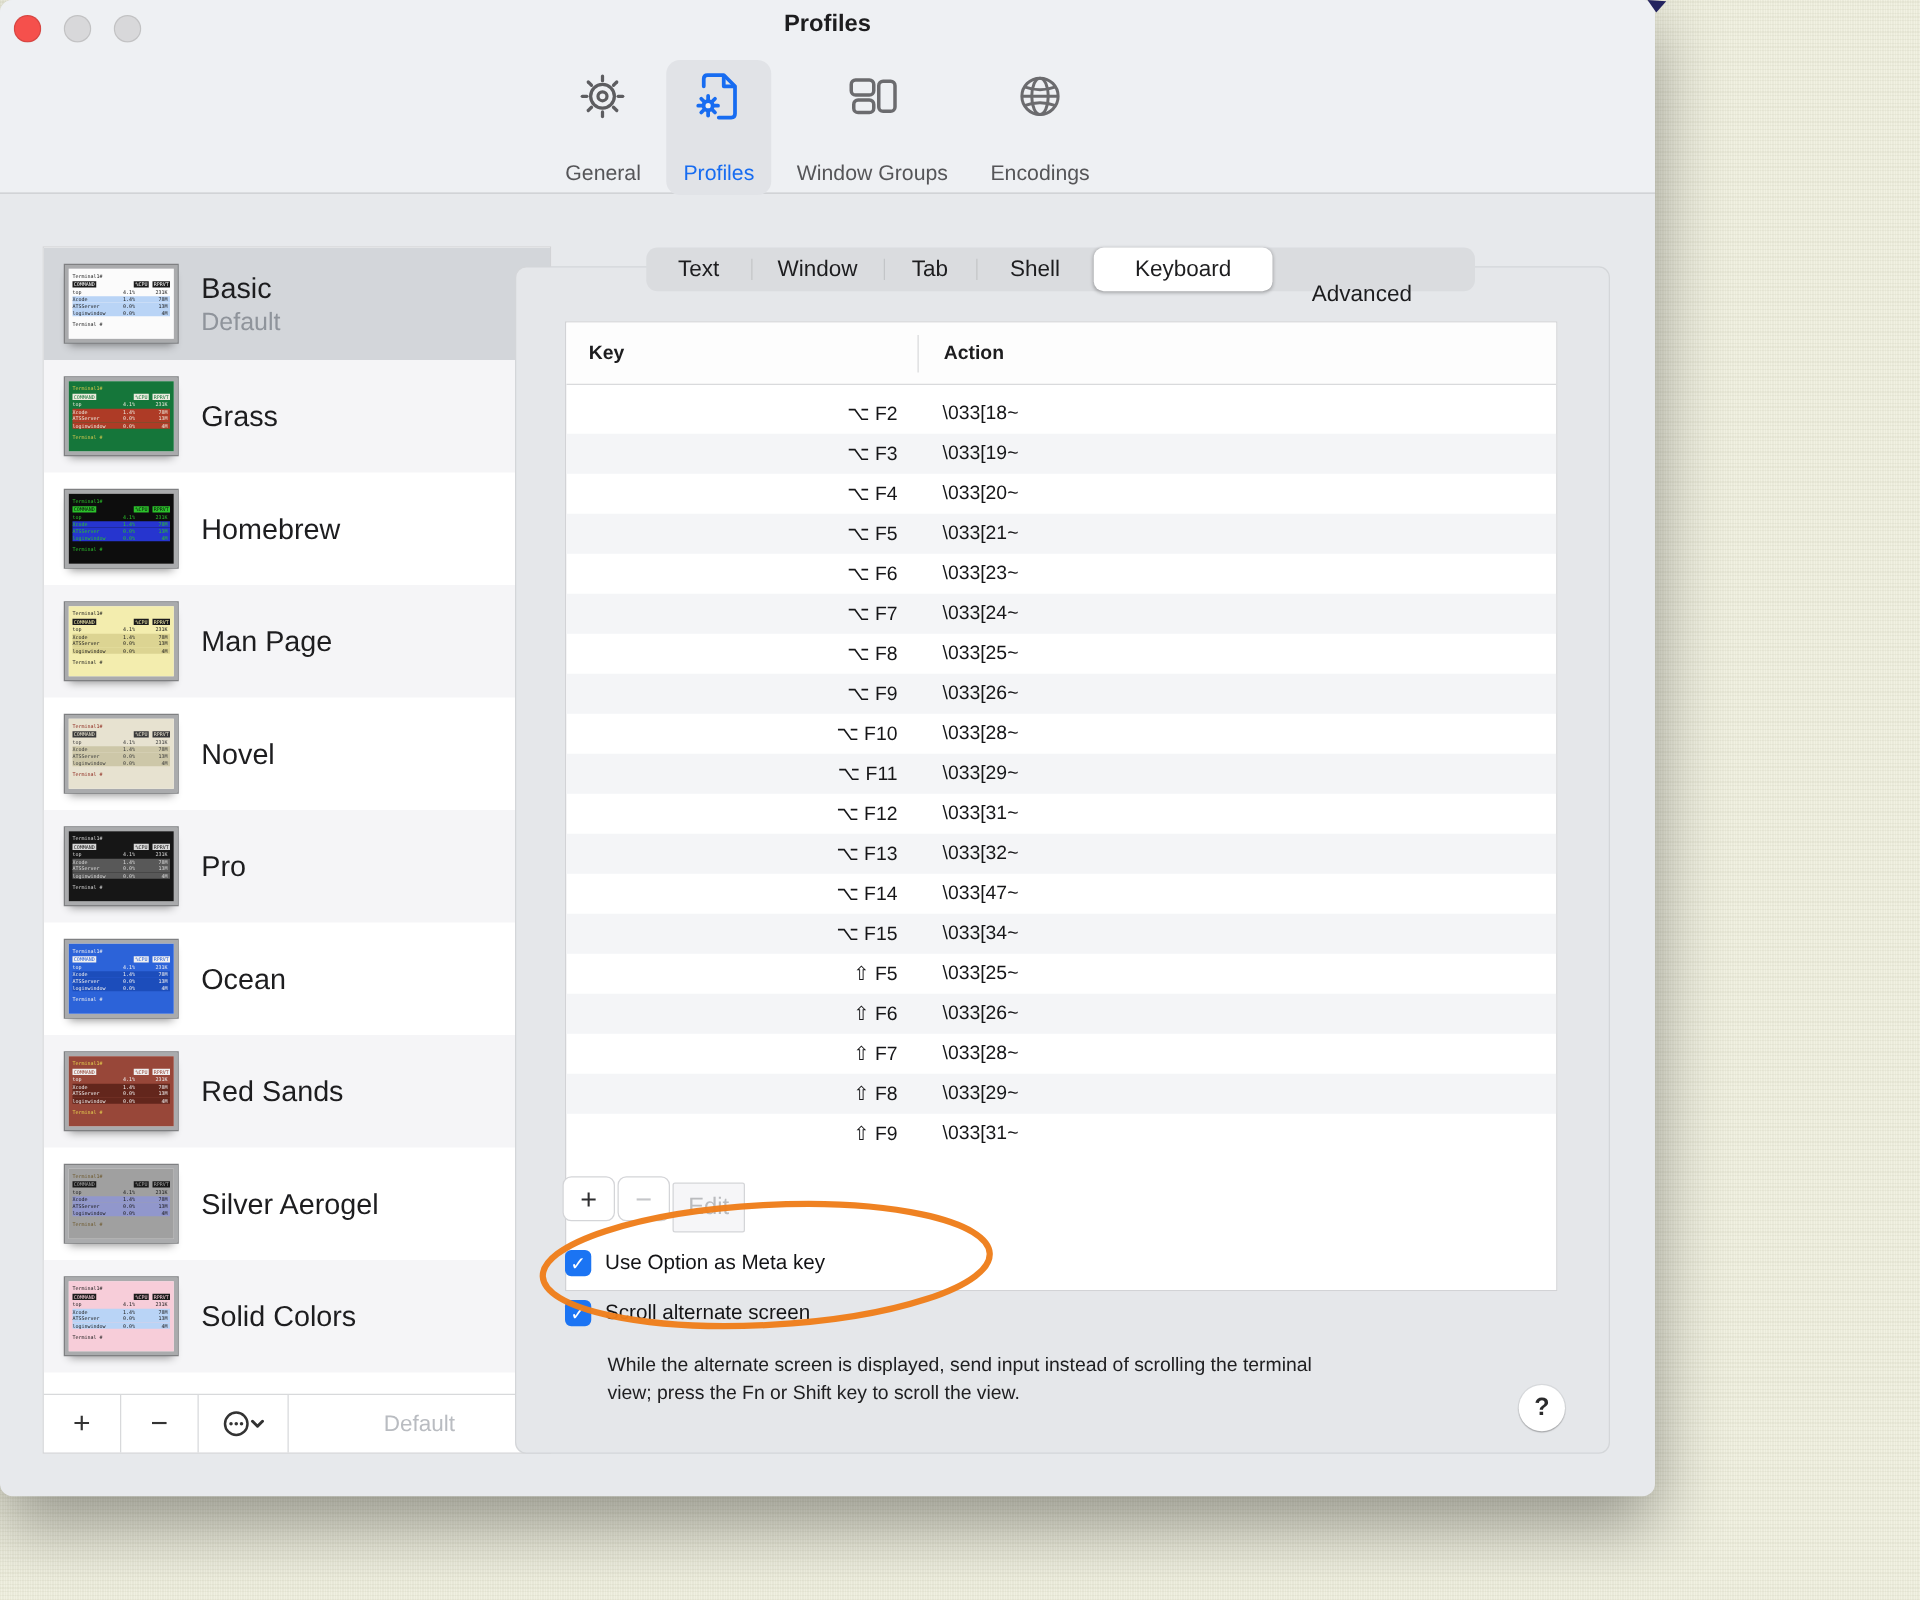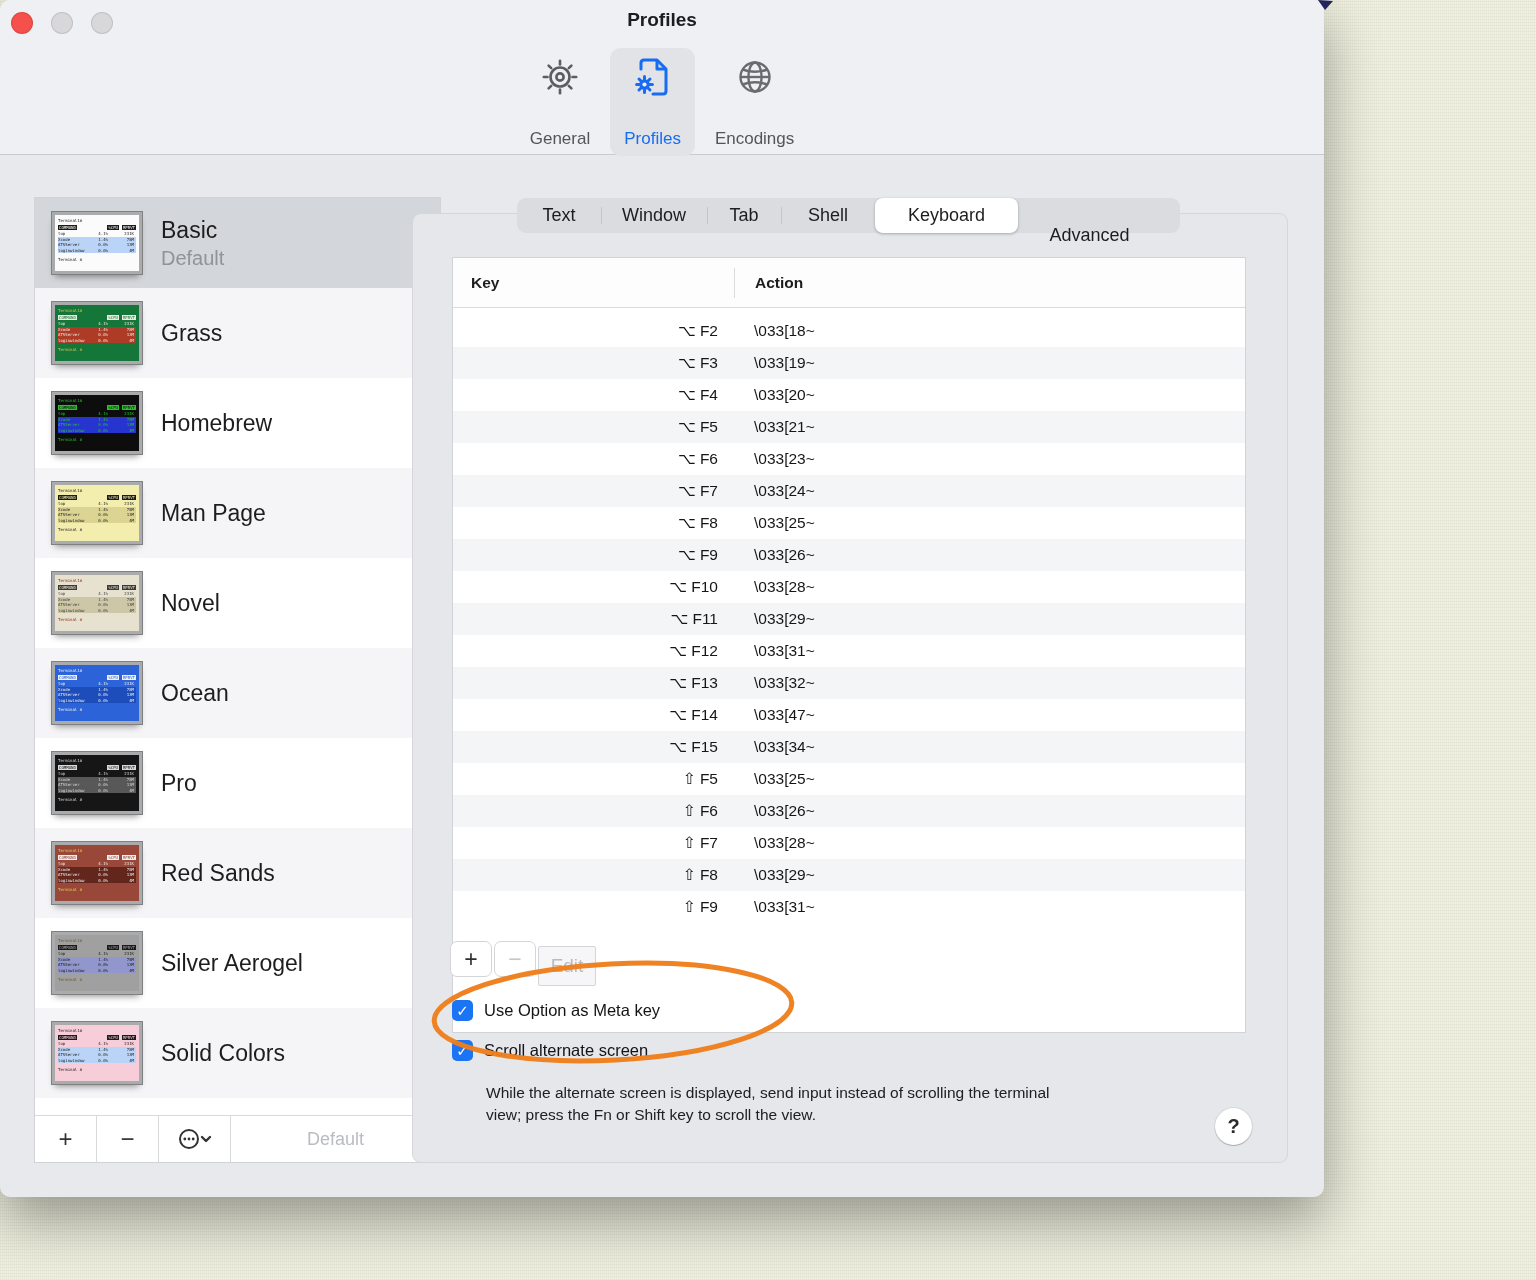--- a/index.html
+++ b/index.html
@@ -152,20 +152,30 @@
                 <line x1="6" y1="23" x2="17" y2="34"></line>
                 <line x1="6" y1="34" x2="17" y2="23"></line>
               </g>
               <circle cx="11.5" cy="28.5" r="2.1" fill="#eef0f3"></circle>
             </g>
           </svg>
         </div>
         <div class="tb-label">Profiles</div>
       </div>
 
+      <div class="tb-item">
+        <div class="tb-icon">
+          <svg width="40" height="36" viewBox="0 0 40 36" fill="none" stroke="#6b6b6e" stroke-width="2.8">
+            <rect x="3" y="5" width="18" height="12" rx="3.5"></rect>
+            <rect x="5" y="21" width="16" height="10" rx="3.5"></rect>
+            <rect x="25" y="6" width="13" height="24" rx="3.5"></rect>
+          </svg>
+        </div>
+        <div class="tb-label">Window Groups</div>
+      </div>
 
       <div class="tb-item">
         <div class="tb-icon">
           <svg width="38" height="38" viewBox="0 0 38 38" fill="none" stroke="#6b6b6e" stroke-width="2.4">
             <circle cx="19" cy="19" r="14.5"></circle>
             <ellipse cx="19" cy="19" rx="6.6" ry="14.5"></ellipse>
             <line x1="4.5" y1="19" x2="33.5" y2="19"></line>
             <path d="M6.5 11.5 Q19 16 31.5 11.5"></path>
             <path d="M6.5 26.5 Q19 22 31.5 26.5"></path>
           </svg>
@@ -353,20 +363,56 @@
               </div>
               <div class="t-prompt">Terminal #</div>
             </div>
           </div>
           <div class="p-text">
             <div class="p-name">Novel</div>
           </div>
         </div>
         <div class="profile-row">
           <div class="thumb-wrap">
+            <div class="thumb" style="--tbg: #161616; --tfg: #d8d8d8; --ttl: #d8d8d8; --thl: #585858;">
+              <div class="t-title">Terminal1#</div>
+              <div class="t-chips">
+                <span class="chip">COMMAND</span>
+                <span class="chip cpu">%CPU</span>
+                <span class="chip">RPRVT</span>
+              </div>
+              <div class="t-row">
+                <span class="nm">top</span>
+                <span class="c1">4.1%</span>
+                <span class="c2">231K</span>
+              </div>
+              <div class="t-row hl">
+                <span class="nm">Xcode</span>
+                <span class="c1">1.4%</span>
+                <span class="c2">78M</span>
+              </div>
+              <div class="t-row hl">
+                <span class="nm">ATSServer</span>
+                <span class="c1">0.0%</span>
+                <span class="c2">13M</span>
+              </div>
+              <div class="t-row hl">
+                <span class="nm">loginwindow</span>
+                <span class="c1">0.0%</span>
+                <span class="c2">4M</span>
+              </div>
+              <div class="t-prompt">Terminal #</div>
+            </div>
+          </div>
+          <div class="p-text">
+            <div class="p-name">Pro</div>
+          </div>
+        </div>
+        <div class="profile-row">
+          <div class="thumb-wrap">
             <div class="thumb" style="--tbg: #2c63d9; --tfg: #f0f0f0; --ttl: #f0f0f0; --thl: #1c4dbb;">
               <div class="t-title">Terminal1#</div>
               <div class="t-chips">
                 <span class="chip">COMMAND</span>
                 <span class="chip cpu">%CPU</span>
                 <span class="chip">RPRVT</span>
               </div>
               <div class="t-row">
                 <span class="nm">top</span>
                 <span class="c1">4.1%</span>
@@ -385,56 +431,20 @@
               <div class="t-row hl">
                 <span class="nm">loginwindow</span>
                 <span class="c1">0.0%</span>
                 <span class="c2">4M</span>
               </div>
               <div class="t-prompt">Terminal #</div>
             </div>
           </div>
           <div class="p-text">
             <div class="p-name">Ocean</div>
-          </div>
-        </div>
-        <div class="profile-row">
-          <div class="thumb-wrap">
-            <div class="thumb" style="--tbg: #161616; --tfg: #d8d8d8; --ttl: #d8d8d8; --thl: #585858;">
-              <div class="t-title">Terminal1#</div>
-              <div class="t-chips">
-                <span class="chip">COMMAND</span>
-                <span class="chip cpu">%CPU</span>
-                <span class="chip">RPRVT</span>
-              </div>
-              <div class="t-row">
-                <span class="nm">top</span>
-                <span class="c1">4.1%</span>
-                <span class="c2">231K</span>
-              </div>
-              <div class="t-row hl">
-                <span class="nm">Xcode</span>
-                <span class="c1">1.4%</span>
-                <span class="c2">78M</span>
-              </div>
-              <div class="t-row hl">
-                <span class="nm">ATSServer</span>
-                <span class="c1">0.0%</span>
-                <span class="c2">13M</span>
-              </div>
-              <div class="t-row hl">
-                <span class="nm">loginwindow</span>
-                <span class="c1">0.0%</span>
-                <span class="c2">4M</span>
-              </div>
-              <div class="t-prompt">Terminal #</div>
-            </div>
-          </div>
-          <div class="p-text">
-            <div class="p-name">Pro</div>
           </div>
         </div>
         <div class="profile-row">
           <div class="thumb-wrap">
             <div class="thumb" style="--tbg: #984739; --tfg: #efefef; --ttl: #e5cf4e; --thl: #63261c;">
               <div class="t-title">Terminal1#</div>
               <div class="t-chips">
                 <span class="chip">COMMAND</span>
                 <span class="chip cpu">%CPU</span>
                 <span class="chip">RPRVT</span>

